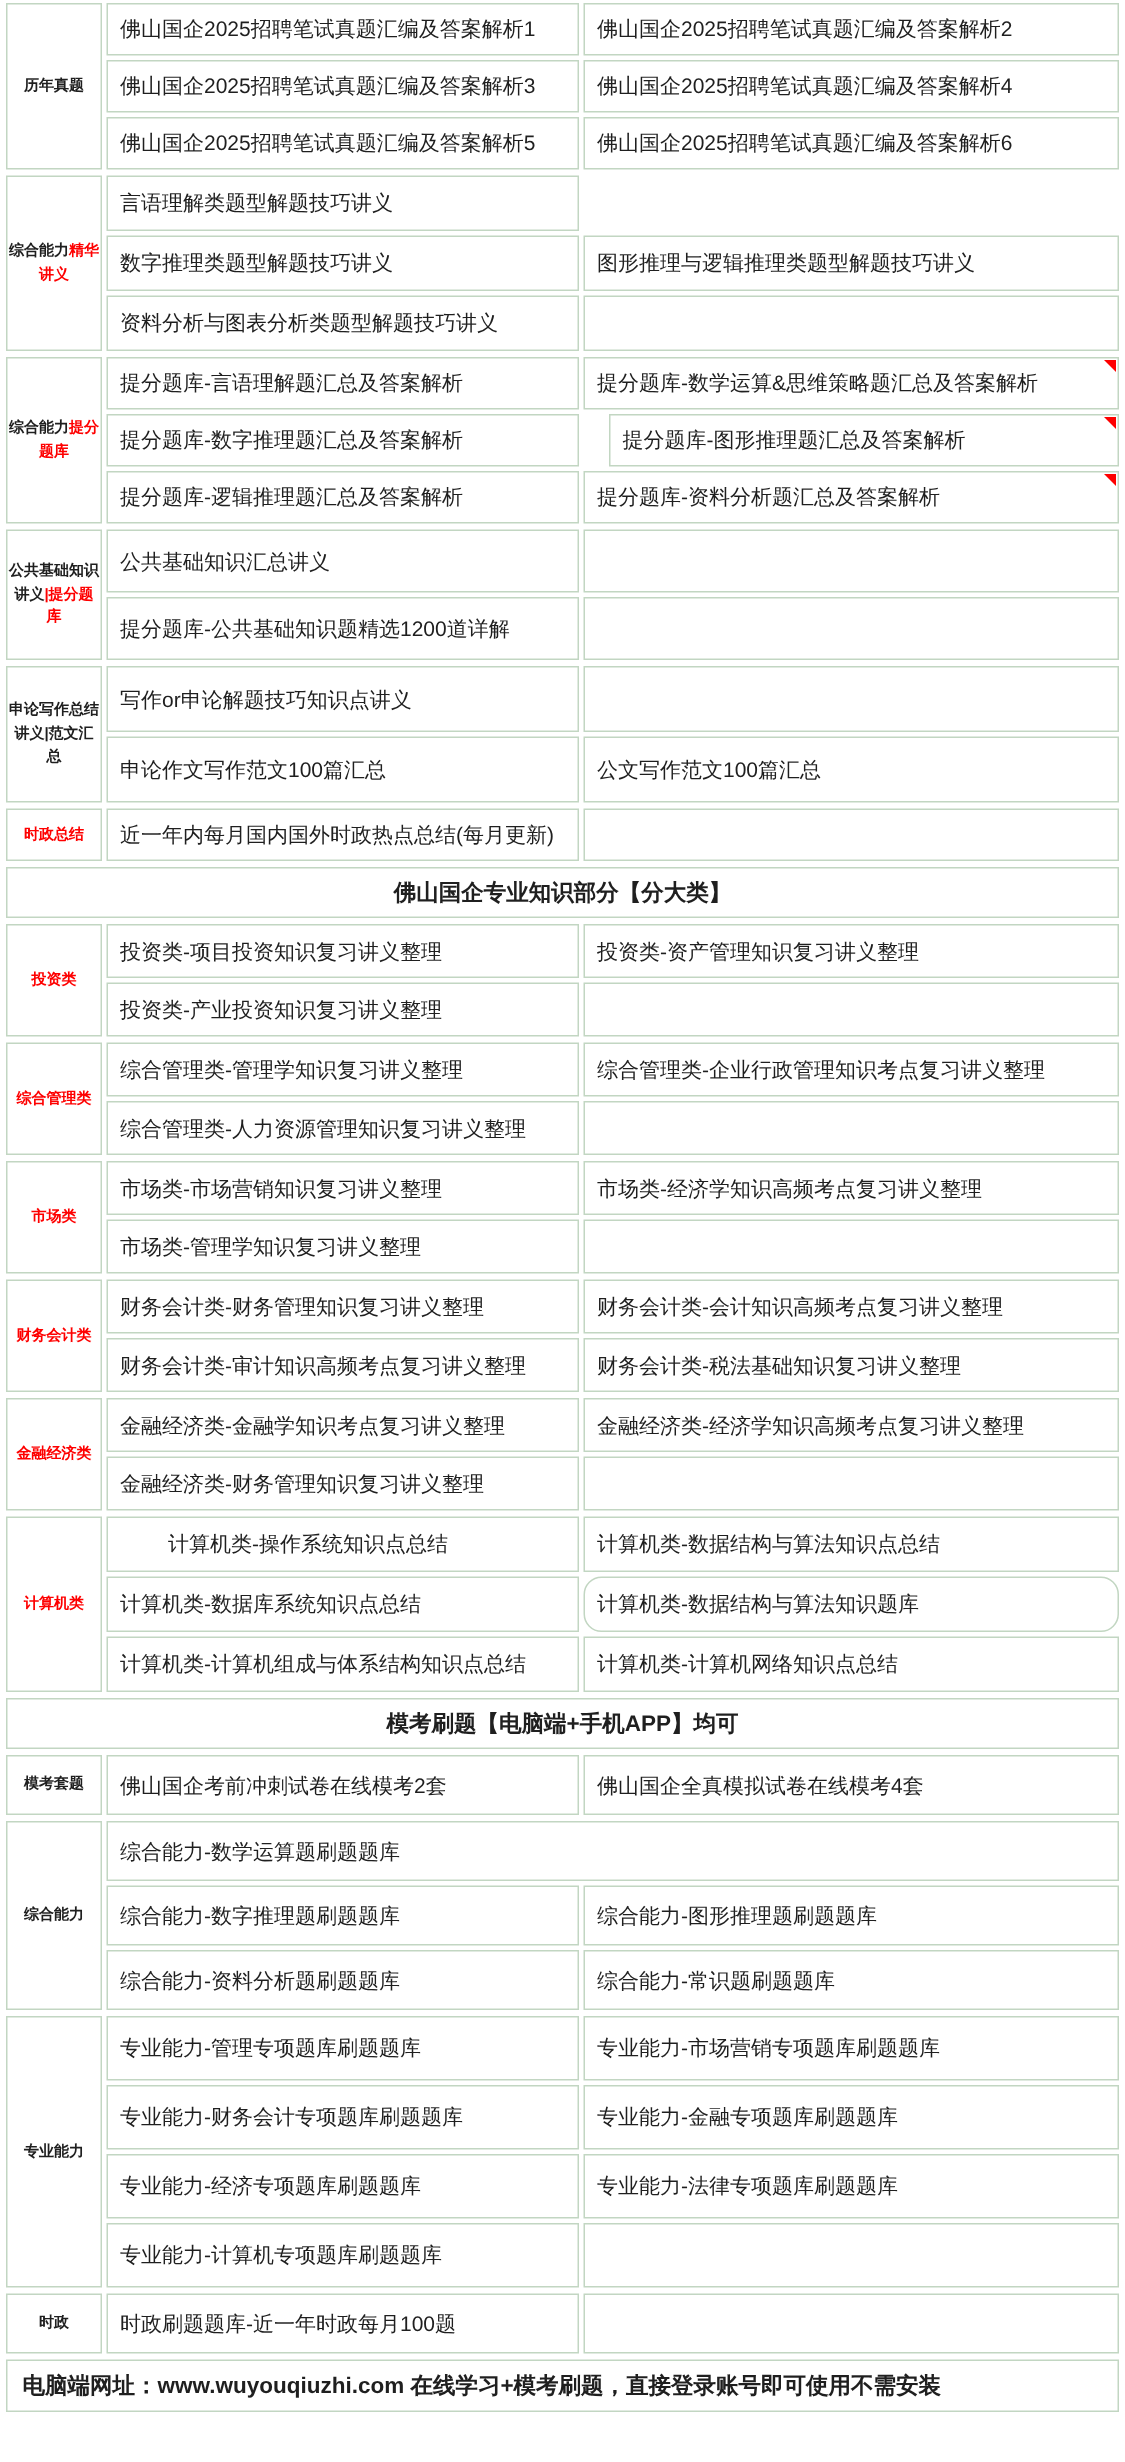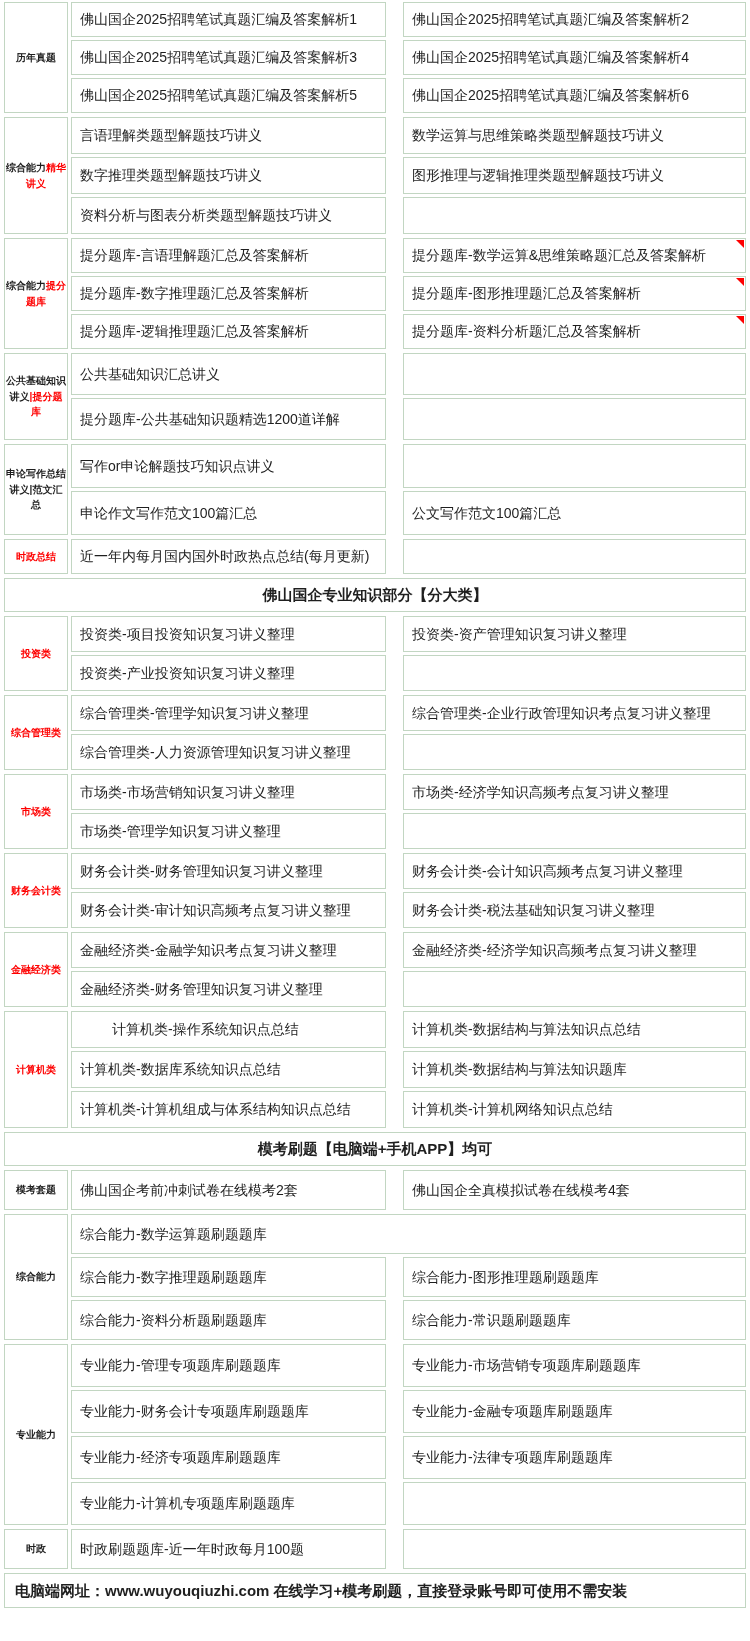--- a/index.html
+++ b/index.html
@@ -20,21 +20,21 @@
     flex:0 0 64px;width:64px;box-sizing:border-box;
     border:1px solid var(--bc);
     display:flex;align-items:center;justify-content:center;
     font-weight:bold;font-size:10px;line-height:1.55;text-align:center;
     padding:2px 1px;
   }
   .label-inner{display:inline;word-break:break-all;}
   .label-part{display:inline;}
   .label-part.red{color:var(--red);}
   .rows{flex:1;display:flex;flex-direction:column;gap:3px;min-width:0;}
-  .row{display:flex;gap:17px;}
+  .row{display:flex;gap:3px;}
   .cell{
     box-sizing:border-box;border:1px solid var(--bc);
     display:flex;align-items:center;
     padding:2px 8px;font-size:14px;line-height:1.3;
     position:relative;overflow:hidden;background:var(--bg);
   }
   .cell.c1{flex:0 0 315px;}
   .cell.c2{flex:1;min-width:0;}
   .marker{
     position:absolute;top:1px;right:1px;width:0;height:0;
@@ -88,23 +88,20 @@
     </div>
     <div class="section">
       <div class="label-cell">
         <span class="label-inner"><span class="label-part">综合能力</span><span class="label-part red">精华讲义</span></span>
       </div>
       <div class="rows">
         <div class="row">
           <div class="cell c1" style="min-height: 37px;">
             <span>言语理解类题型解题技巧讲义</span>
           </div>
-          <div class="cell c2" style="min-height: 37px;">
-            <span>数学运算与思维策略类题型解题技巧讲义</span>
-          </div>
         </div>
         <div class="row">
           <div class="cell c1" style="min-height: 37px;">
             <span>数字推理类题型解题技巧讲义</span>
           </div>
           <div class="cell c2" style="min-height: 37px;">
             <span>图形推理与逻辑推理类题型解题技巧讲义</span>
           </div>
         </div>
         <div class="row">
@@ -126,21 +123,21 @@
           </div>
           <div class="cell c2" style="min-height: 35px;">
             <span>提分题库-数学运算&amp;思维策略题汇总及答案解析</span>
             <span class="marker"></span>
           </div>
         </div>
         <div class="row">
           <div class="cell c1" style="min-height: 35px;">
             <span>提分题库-数字推理题汇总及答案解析</span>
           </div>
-          <div class="cell c2" style="min-height: 35px;">
+          <div class="cell c2" style="min-height: 35px; margin-left: 17px;">
             <span>提分题库-图形推理题汇总及答案解析</span>
             <span class="marker"></span>
           </div>
         </div>
         <div class="row">
           <div class="cell c1" style="min-height: 35px;">
             <span>提分题库-逻辑推理题汇总及答案解析</span>
           </div>
           <div class="cell c2" style="min-height: 35px;">
             <span>提分题库-资料分析题汇总及答案解析</span>
@@ -320,21 +317,21 @@
             <span>计算机类-操作系统知识点总结</span>
           </div>
           <div class="cell c2" style="min-height: 37px;">
             <span>计算机类-数据结构与算法知识点总结</span>
           </div>
         </div>
         <div class="row">
           <div class="cell c1" style="min-height: 37px;">
             <span>计算机类-数据库系统知识点总结</span>
           </div>
-          <div class="cell c2" style="min-height: 37px;">
+          <div class="cell c2" style="min-height: 37px; border-radius: 12px;">
             <span>计算机类-数据结构与算法知识题库</span>
           </div>
         </div>
         <div class="row">
           <div class="cell c1" style="min-height: 37px;">
             <span>计算机类-计算机组成与体系结构知识点总结</span>
           </div>
           <div class="cell c2" style="min-height: 37px;">
             <span>计算机类-计算机网络知识点总结</span>
           </div>

